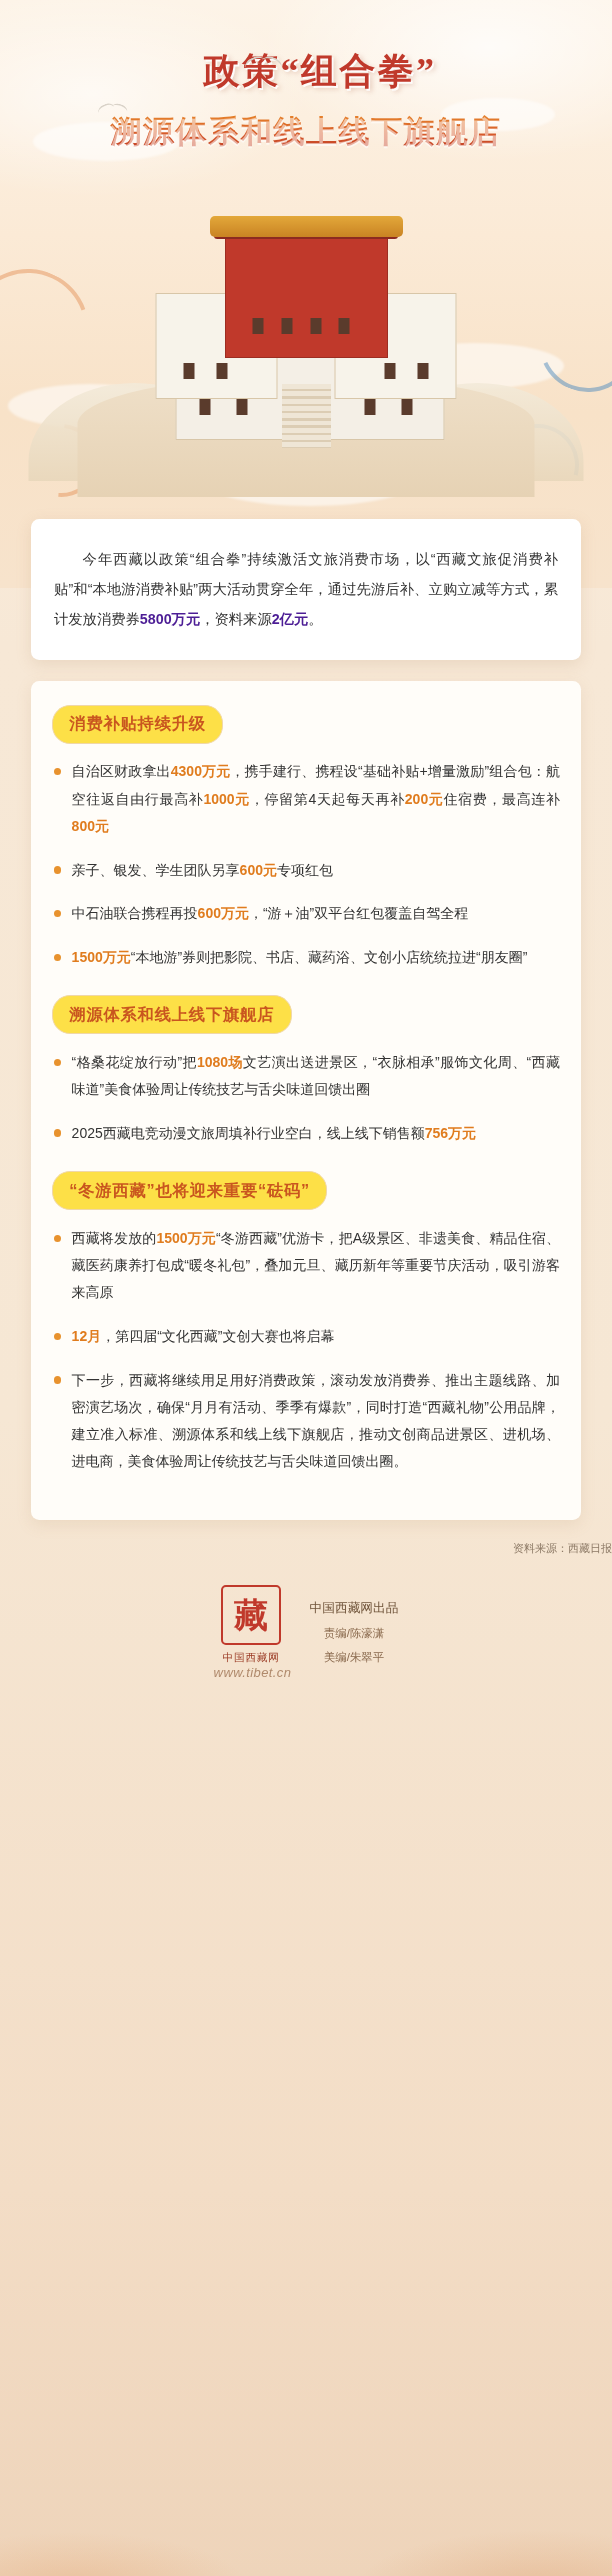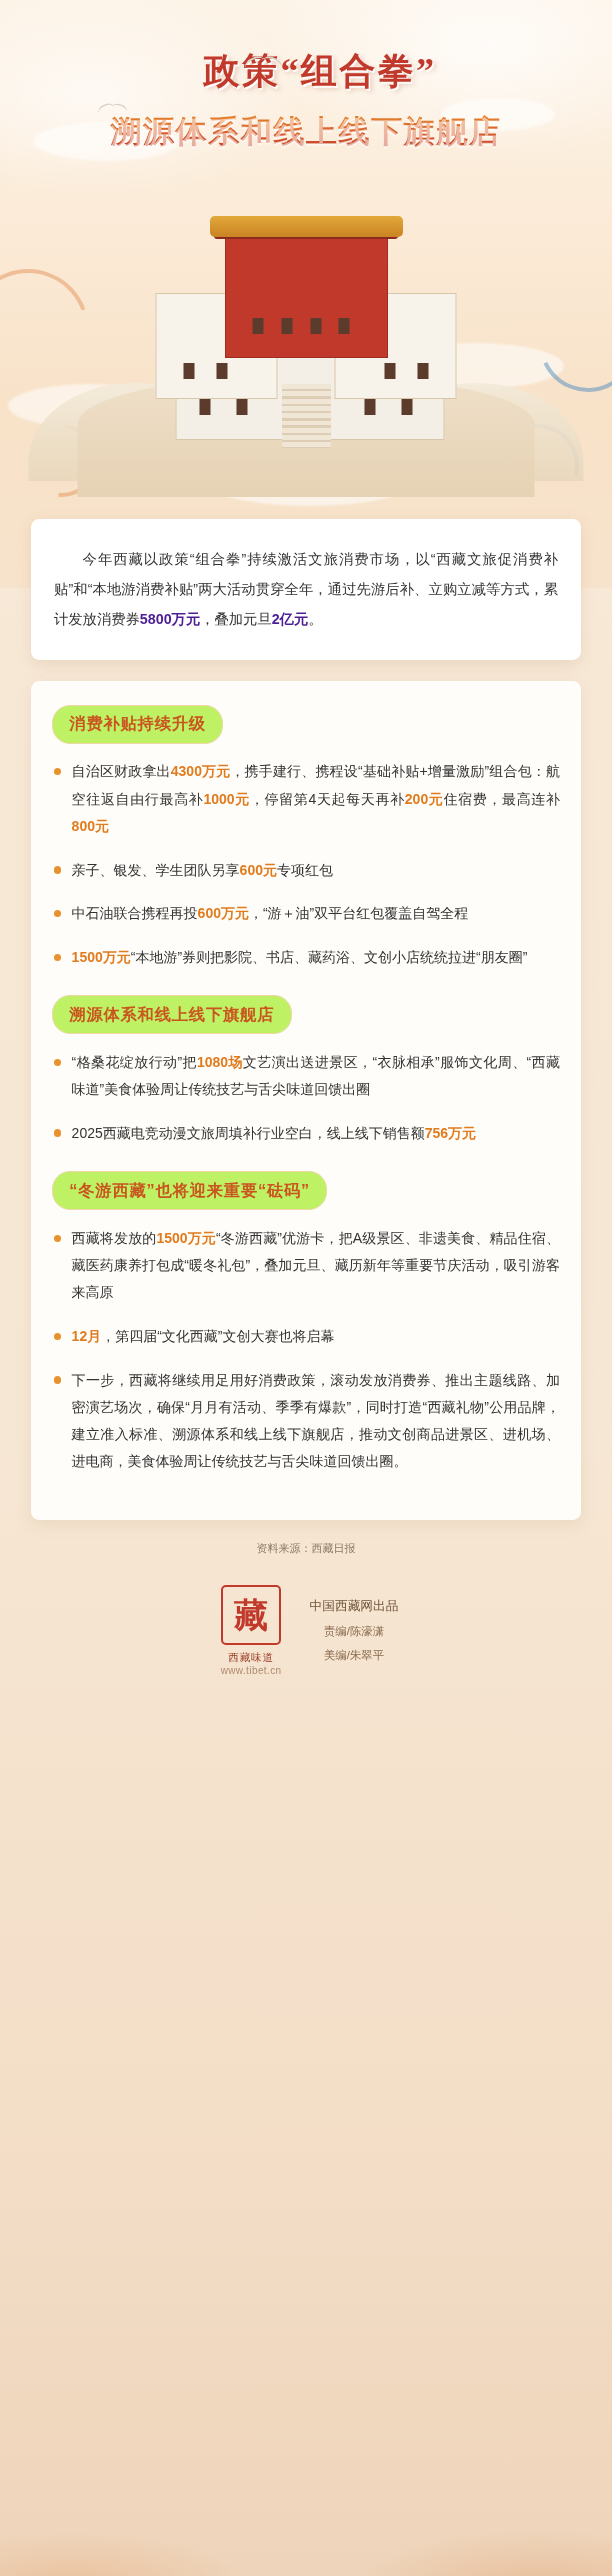--- a/index.html
+++ b/index.html
@@ -210,21 +210,21 @@
     margin: 21px 31px 0;
     padding: 24.5px 21px 28px;
     background: #fffdf9;
     border-radius: 8.2px;
     box-shadow: 0 4.9px 14.7px rgba(180,140,100,.15);
   }
   .sec-title {
     display: inline-block;
     margin: 8.2px 0 14.7px;
     padding: 7.3px 16.3px;
-    background: #bef264;
+    background: #fde047;
     border: 0.8px solid #f0d7a8;
     border-radius: 18px;
     font-size: 16.3px;
     font-weight: bold;
     color: #c9561f;
     letter-spacing: 0.8px;
   }
   .sec-title.first { margin-top: 0; }
   ul.points { list-style: none; }
   ul.points li {
@@ -244,21 +244,21 @@
     width: 7.3px;
     height: 7.3px;
     border-radius: 50%;
     background: #e8922e;
   }
   .hl-org { color: #e07c1e; font-weight: bold; }
 
   
   .source {
     margin: 21px 0 0;
-    text-align: center;
+    text-align: right;
     font-size: 11px;
     color: #8d7a66;
   }
   .footer {
     position: relative;
     z-index: 8;
     margin: 16.3px 0 0;
     padding: 13px 0 33px;
     display: flex;
     justify-content: center;
@@ -280,23 +280,24 @@
     font-weight: bold;
     line-height: 57px;
   }
   .logo-name {
     margin-top: 5.7px;
     font-size: 10.6px;
     color: #9b3a24;
     letter-spacing: 0.8px;
   }
   .logo-url {
-    font-size: 10px;
+    font-size: 13px;
     color: #b08a6c;
     letter-spacing: 0.4px;
+    font-style: italic;
   }
   .credits {
     text-align: center;
     line-height: 2.1;
     font-size: 11.4px;
     color: #8a6a4e;
   }
   .credits .strong { font-size: 12.7px; color: #6f5339; }
 
   
@@ -356,21 +357,21 @@
       <div class="p-win" style="bottom:118px;right:106px;"></div>
       <div class="p-win" style="bottom:118px;right:139px;"></div>
       <div class="p-win" style="bottom:82px;left:122px;"></div>
       <div class="p-win" style="bottom:82px;left:159px;"></div>
       <div class="p-win" style="bottom:82px;right:122px;"></div>
       <div class="p-win" style="bottom:82px;right:159px;"></div>
     </div>
   </div>
 
   <div class="intro">
-    <span>今年西藏以政策“组合拳”持续激活文旅消费市场，以“西藏文旅促消费补贴”和“本地游消费补贴”两大活动贯穿全年，通过先游后补、立购立减等方式，累计发放消费券</span><span class="hl-red">5800万元</span><span>，叠加元旦</span><span class="hl-red">2亿元</span><span>。</span>
+    <span>今年西藏以政策“组合拳”持续激活文旅消费市场，以“西藏文旅促消费补贴”和“本地游消费补贴”两大活动贯穿全年，通过先游后补、立购立减等方式，累计发放消费券</span><span class="hl-red">5800万元</span><span>，资料来源</span><span class="hl-red">2亿元</span><span>。</span>
   </div>
 
   <div class="body-card">
 
     
     <div class="sec-title first">消费补贴持续升级</div>
     <ul class="points">
       <li>自治区财政拿出<span class="hl-org">4300万元</span>，携手建行、携程设“基础补贴+增量激励”组合包：航空往返自由行最高补<span class="hl-org">1000元</span>，停留第4天起每天再补<span class="hl-org">200元</span>住宿费，最高连补<span class="hl-org">800元</span></li>
       <li>亲子、银发、学生团队另享<span class="hl-org">600元</span>专项红包</li>
       <li>中石油联合携程再投<span class="hl-org">600万元</span>，“游＋油”双平台红包覆盖自驾全程</li>
@@ -391,21 +392,21 @@
       <li><span class="hl-org">12月</span>，第四届“文化西藏”文创大赛也将启幕</li>
       <li>下一步，西藏将继续用足用好消费政策，滚动发放消费券、推出主题线路、加密演艺场次，确保“月月有活动、季季有爆款”，同时打造“西藏礼物”公用品牌，建立准入标准、溯源体系和线上线下旗舰店，推动文创商品进景区、进机场、进电商，美食体验周让传统技艺与舌尖味道回馈出圈。</li>
     </ul>
   </div>
 
   <div class="source">资料来源：西藏日报</div>
 
   <div class="footer">
     <div class="logo">
       <div class="logo-mark">藏</div>
-      <div class="logo-name">西藏味道</div>
+      <div class="logo-name">中国西藏网</div>
       <div class="logo-url">www.tibet.cn</div>
     </div>
     <div class="credits">
       <div class="strong">中国西藏网出品</div>
       <div>责编/陈濠潇</div>
       <div>美编/朱翠平</div>
     </div>
   </div>
 
   <div class="bottom-wave"></div>

